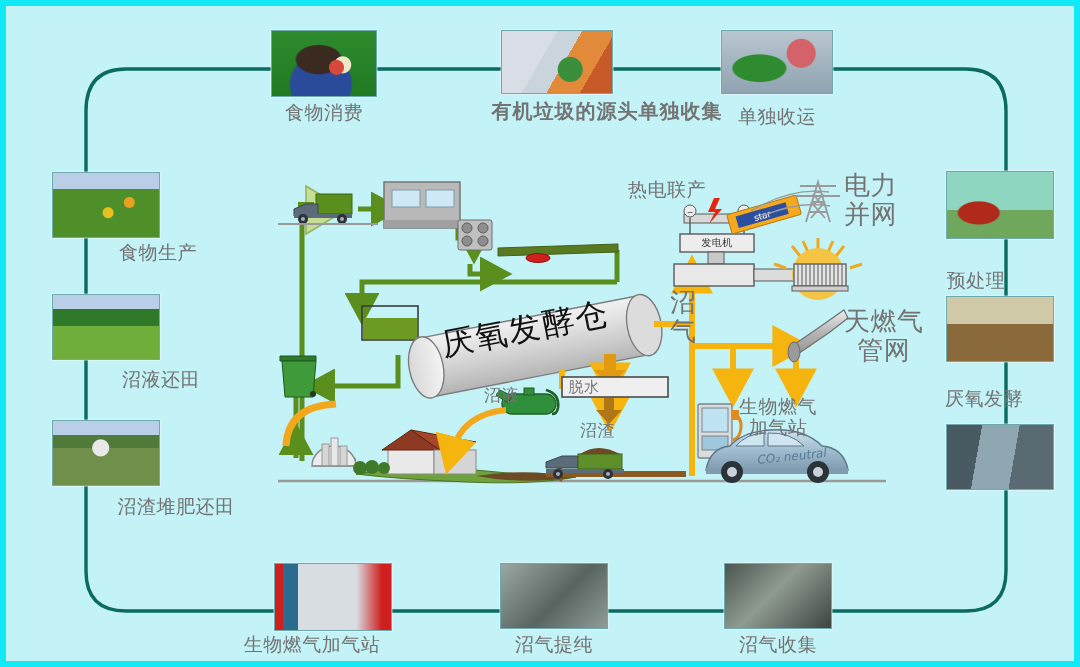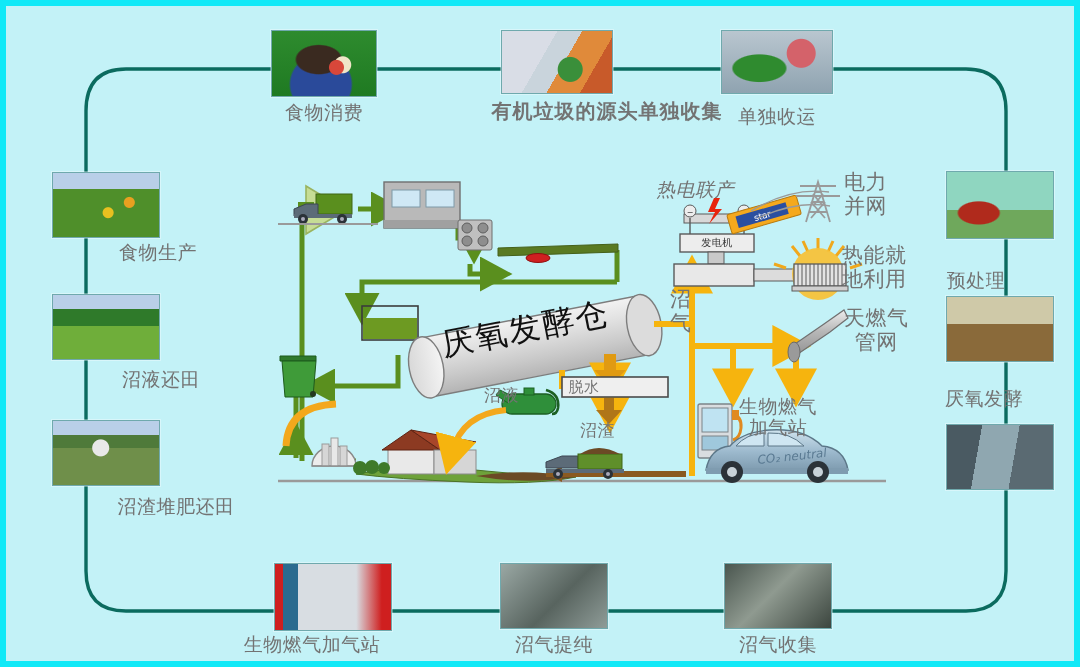--- a/index.html
+++ b/index.html
@@ -31,21 +31,21 @@
     color: #737373;
     font-size: 19px;
     line-height: 1.12;
     white-space: pre;
     letter-spacing: .5px;
     text-align: center;
   }
   .lbl.bold { font-weight: 700; font-size: 20px; letter-spacing: 1px; }
   .lbl.c { transform: translateX(-50%); }
   .lbl.small { font-size: 17px; }
-  .lbl.big { font-size: 21px; text-align: center; }
+  .lbl.big { font-size: 26px; text-align: center; }
 </style>
 </head>
 <body>
 
 <div id="stage">
 
   <svg id="svgroot" viewBox="0 0 1080 667">
     <defs>
       <linearGradient id="cylFace" x1="0" y1="0" x2="0" y2="1">
         <stop offset="0%" stop-color="#f2f2f2"></stop>
@@ -385,25 +385,23 @@
   <div class="lbl c" style="left:978px;top:382px;">厌氧发酵</div>
 
   <div class="lbl c" style="left:306px;top:628px;text-align:center;">生物燃气加气站</div>
   <div class="lbl c" style="left:548px;top:628px;">沼气提纯</div>
   <div class="lbl c" style="left:772px;top:628px;">沼气收集</div>
 
   <div class="lbl c" style="left:152px;top:236px;">食物生产</div>
   <div class="lbl c" style="left:155px;top:363px;">沼液还田</div>
   <div class="lbl c" style="left:170px;top:490px;">沼渣堆肥还田</div>
 
-  <div class="lbl" style="left:650px;top:173px;font-style:italic;">热电联产</div>
+  <div class="lbl" style="left:622px;top:173px;">热电联产</div>
   <div class="lbl big" style="left:838px;top:165px;">电力
 并网</div>
-  <div class="lbl big" style="left:836px;top:238px;">热能就
-地利用</div>
   <div class="lbl big" style="left:838px;top:301px;">天燃气
 管网</div>
   <div class="lbl big" style="left:664px;top:282px;">沼
 气</div>
   <div class="lbl" style="left:733px;top:390px;">生物燃气
 加气站</div>
   <div class="lbl small" style="left:478px;top:380px;">沼液</div>
   <div class="lbl small" style="left:574px;top:415px;">沼渣</div>
 
   <div class="lbl c" style="left:578px;top:373px;font-size:15px;">脱水</div>

